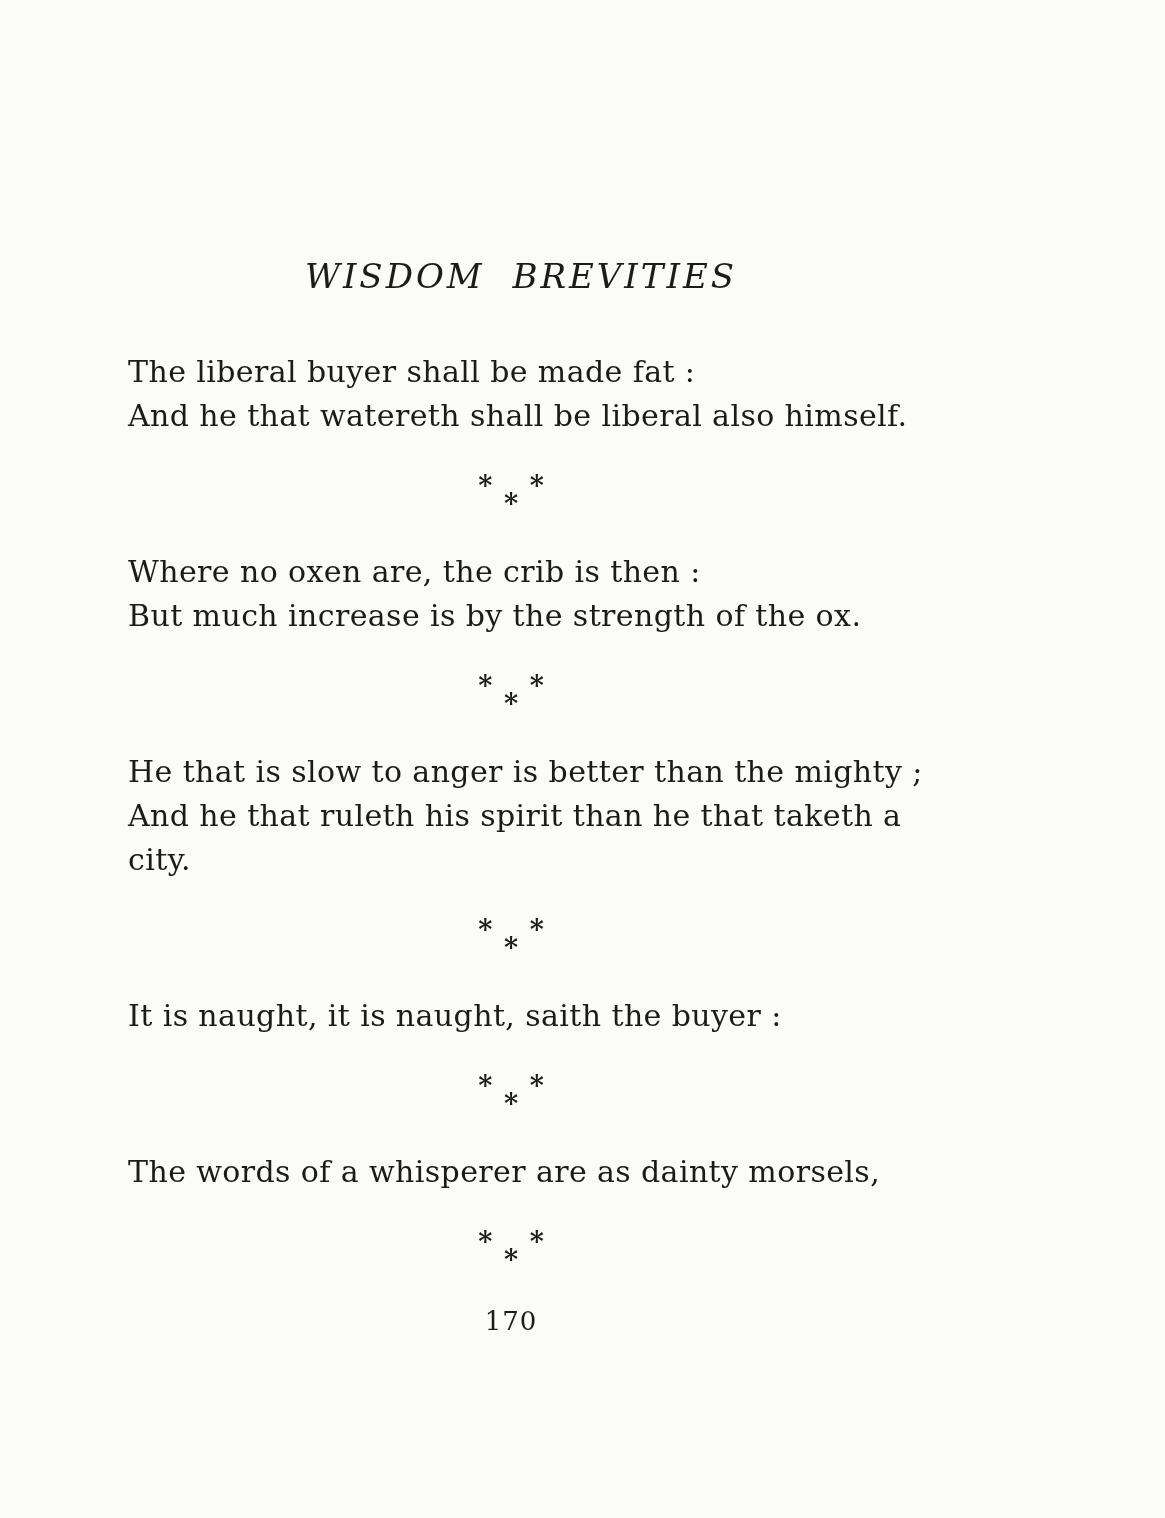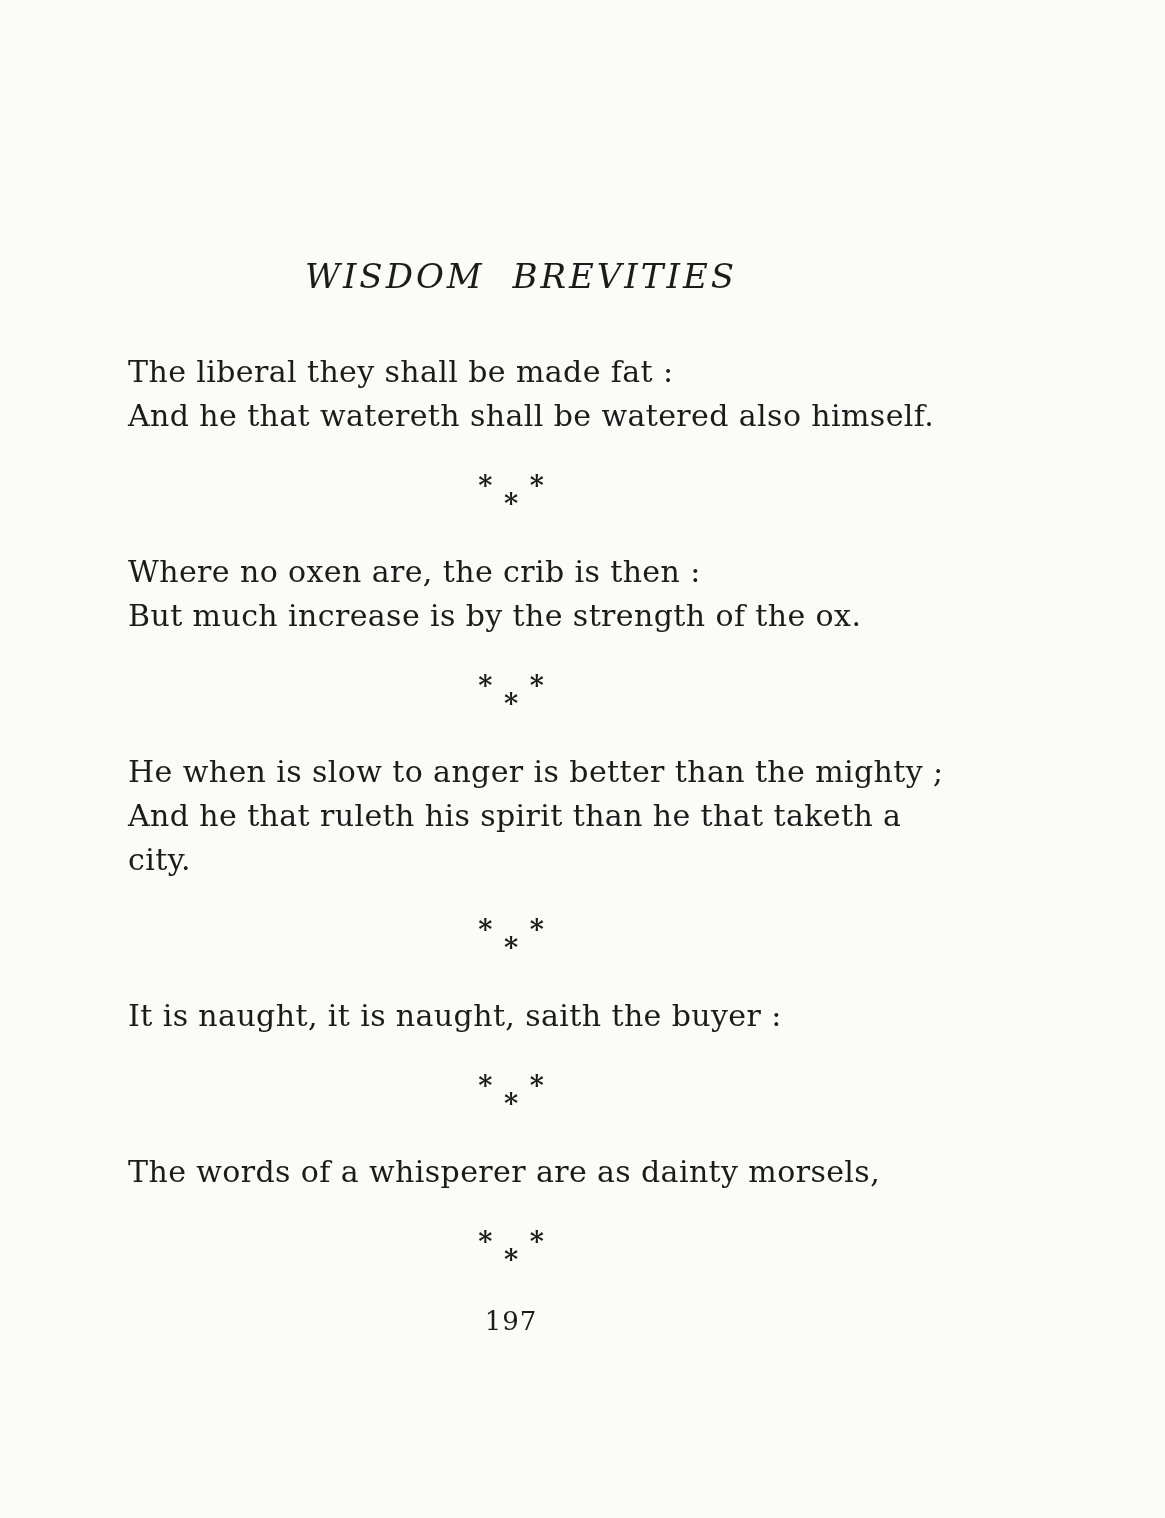--- a/index.html
+++ b/index.html
@@ -59,39 +59,39 @@
   }
 </style>
 </head>
 <body>
 
 <div class="page">
 
   <h1 class="title">WISDOM  BREVITIES</h1>
 
   <section class="couplet">
-    <p>The liberal they shall be made fat :</p>
-    <p>And he that watereth shall be watered also himself.</p>
+    <p>The liberal buyer shall be made fat :</p>
+    <p>And he that watereth shall be liberal also himself.</p>
   </section>
   <div class="divider">
     <span class="div-top">* *</span>
     <span class="div-bottom">*</span>
   </div>
 
   <section class="couplet">
     <p>Where no oxen are, the crib is then :</p>
     <p>But much increase is by the strength of the ox.</p>
   </section>
   <div class="divider">
     <span class="div-top">* *</span>
     <span class="div-bottom">*</span>
   </div>
 
   <section class="couplet">
-    <p>He when is slow to anger is better than the mighty ;</p>
+    <p>He that is slow to anger is better than the mighty ;</p>
     <p>And he that ruleth his spirit than he that taketh a city.</p>
   </section>
   <div class="divider">
     <span class="div-top">* *</span>
     <span class="div-bottom">*</span>
   </div>
 
   <section class="couplet">
     <p>It is naught, it is naught, saith the buyer :</p>
   </section>
@@ -101,15 +101,15 @@
   </div>
 
   <section class="couplet">
     <p>The words of a whisperer are as dainty morsels,</p>
   </section>
   <div class="divider">
     <span class="div-top">* *</span>
     <span class="div-bottom">*</span>
   </div>
 
-  <div class="page-number">197</div>
+  <div class="page-number">170</div>
 
 </div>
 
 </body></html>

